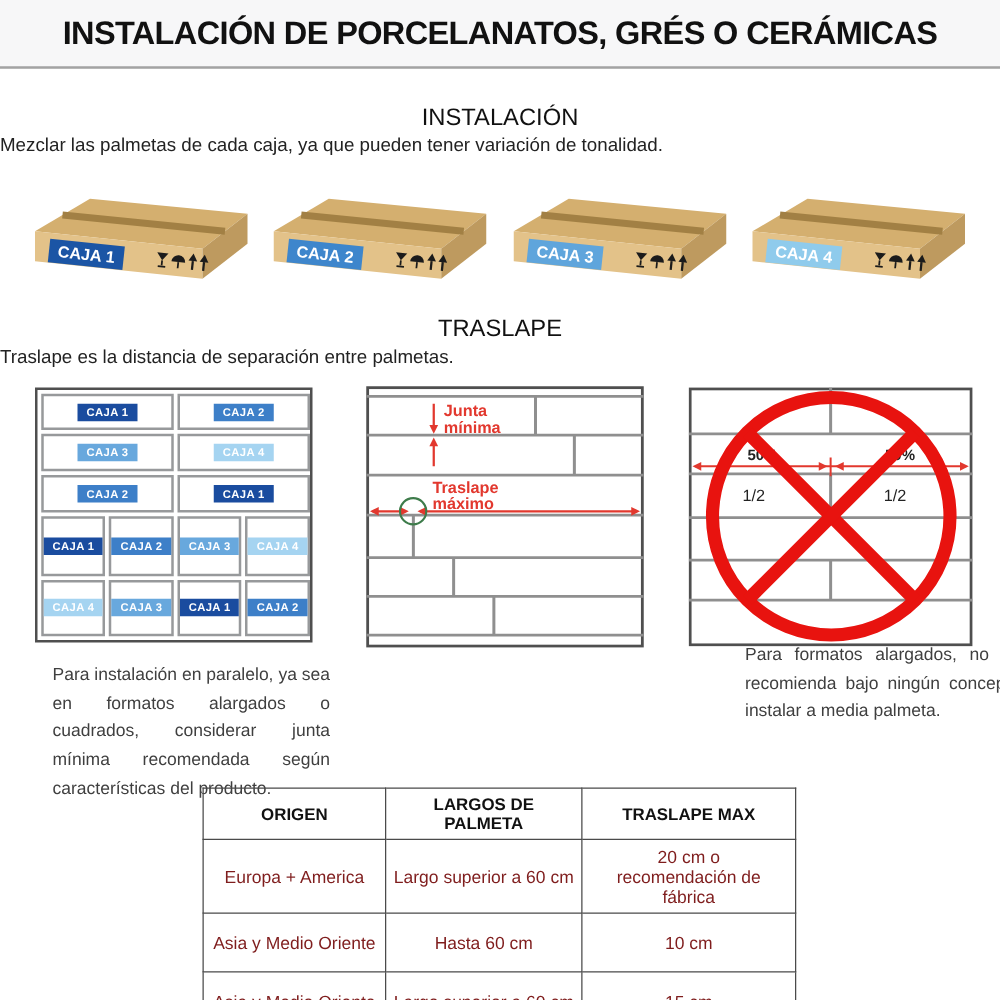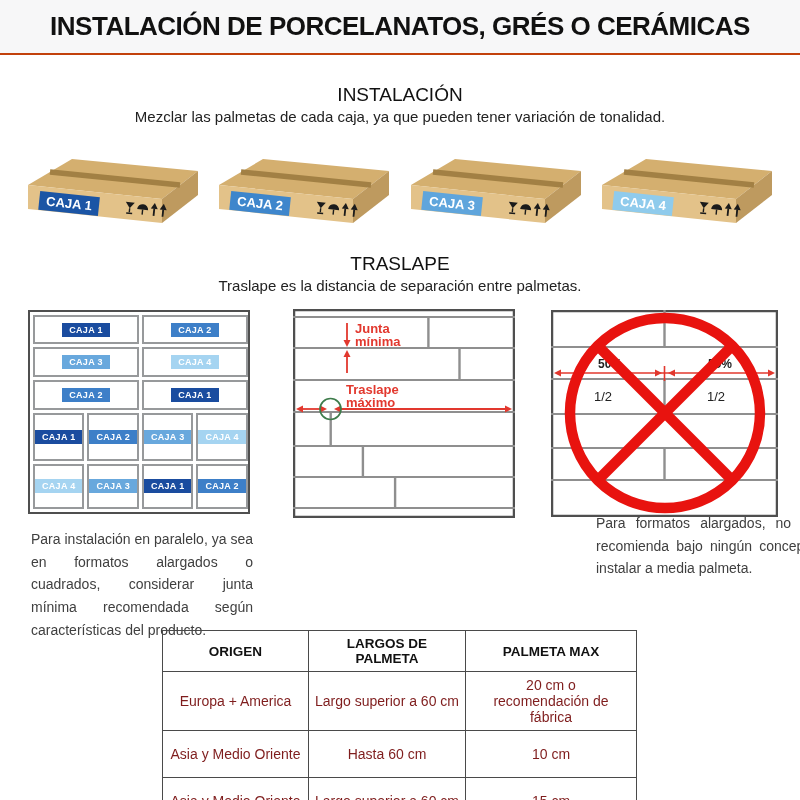--- a/index.html
+++ b/index.html
@@ -1,40 +1,40 @@
 <!DOCTYPE html>
 <html><head>
 <meta charset="utf-8">
 <style>
   html,body{margin:0;padding:0;background:#fff;}
   .page{position:relative;width:800px;height:800px;background:#ffffff;overflow:hidden;
         font-family:"Liberation Sans",sans-serif;color:#1c1c1c;}
   .title-band{position:absolute;left:0;top:0;width:800px;height:53px;background:#f7f7f8;
-        border-bottom:2px solid #c2410c;display:flex;align-items:center;justify-content:center;}
+        border-bottom:2px solid #a3a3a3;display:flex;align-items:center;justify-content:center;}
   .title-band h1{margin:0;font-size:26px;font-weight:bold;letter-spacing:-0.5px;color:#111;}
   .sec-head{position:absolute;left:0;width:800px;text-align:center;font-size:19px;font-weight:normal;margin:0;color:#111;}
-  .sec-sub{position:absolute;left:0;width:800px;text-align:center;font-size:15px;margin:0;color:#222;}
+  .sec-sub{position:absolute;left:0;width:800px;text-align:left;font-size:15px;margin:0;color:#222;}
   .h-instalacion{top:84px;} .sub-instalacion{top:108px;}
   .h-traslape{top:253px;}  .sub-traslape{top:277px;}
   .boxes-row{position:absolute;left:22px;top:149px;width:756px;height:88px;display:flex;justify-content:space-between;}
   .caja-box{width:182px;height:86px;}
 
   .d-parallel{position:absolute;left:28px;top:310px;width:222px;height:204px;box-sizing:border-box;
         border:2px solid #4f4f4f;padding:3px;display:grid;grid-template-rows:32fr 33fr 33fr 52fr 50fr;grid-gap:3px;background:#fff;}
   .tile-row{display:grid;grid-gap:3px;}
   .tile-row.cols2{grid-template-columns:1fr 1fr;}
   .tile-row.cols4{grid-template-columns:1fr 1fr 1fr 1fr;}
   .tile{border:2px solid #97999b;background:#fff;display:flex;align-items:center;justify-content:center;}
   .tile-label{color:#fff;font-size:9px;font-weight:bold;letter-spacing:.3px;padding:2px 7px;white-space:nowrap;}
 
   .d-overlap{position:absolute;left:293px;top:309px;}
   .d-half{position:absolute;left:551px;top:310px;}
 
   .caption{position:absolute;margin:0;font-size:14px;line-height:1.62;text-align:justify;color:#3f3f3f;}
-  .cap1{left:31px;top:528px;width:222px;}
+  .cap1{left:42px;top:528px;width:222px;}
   .cap2{left:293px;top:528px;width:221px;}
   .cap3{left:552px;top:512px;width:220px;margin-left:44px;}
 
   .rules-table{position:absolute;left:162px;top:630px;width:474px;border-collapse:collapse;table-layout:fixed;}
   .rules-table th,.rules-table td{border:1.5px solid #4a4a4a;text-align:center;vertical-align:middle;
         white-space:pre-line;padding:5px 6px;}
   .rules-table th{font-size:13.5px;font-weight:bold;height:24px;color:#111;margin-top:41px;}
   .rules-table td{font-size:14px;height:36px;color:#7f1d1d;}
 </style>
 </head>
@@ -264,21 +264,21 @@
   <table class="rules-table" id="rulesTable">
       <colgroup>
         <col style="width: 146px;">
         <col style="width: 157px;">
         <col style="width: 171px;">
       </colgroup>
       <thead>
         <tr>
           <th>ORIGEN</th>
           <th>LARGOS DE PALMETA</th>
-          <th>PALMETA MAX</th>
+          <th>TRASLAPE MAX</th>
         </tr>
       </thead>
       <tbody>
         <tr>
           <td>Europa + America</td>
           <td>Largo superior a 60 cm</td>
           <td>20 cm o
 recomendación de fábrica</td>
         </tr>
         <tr>

